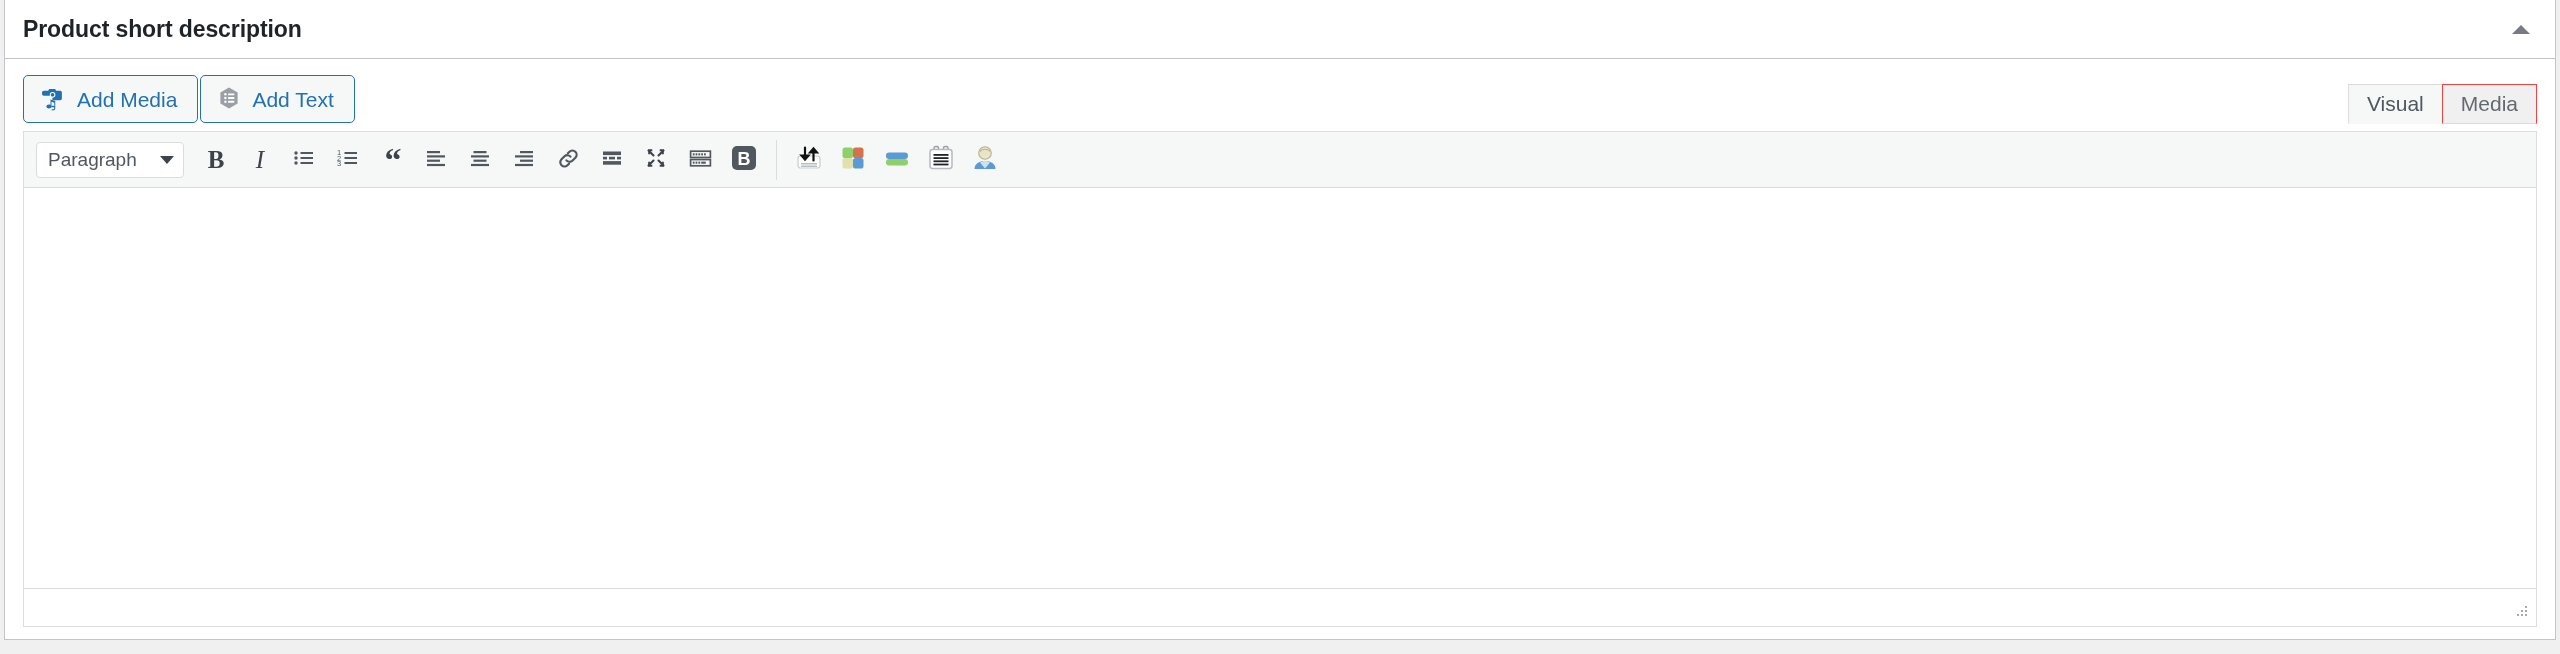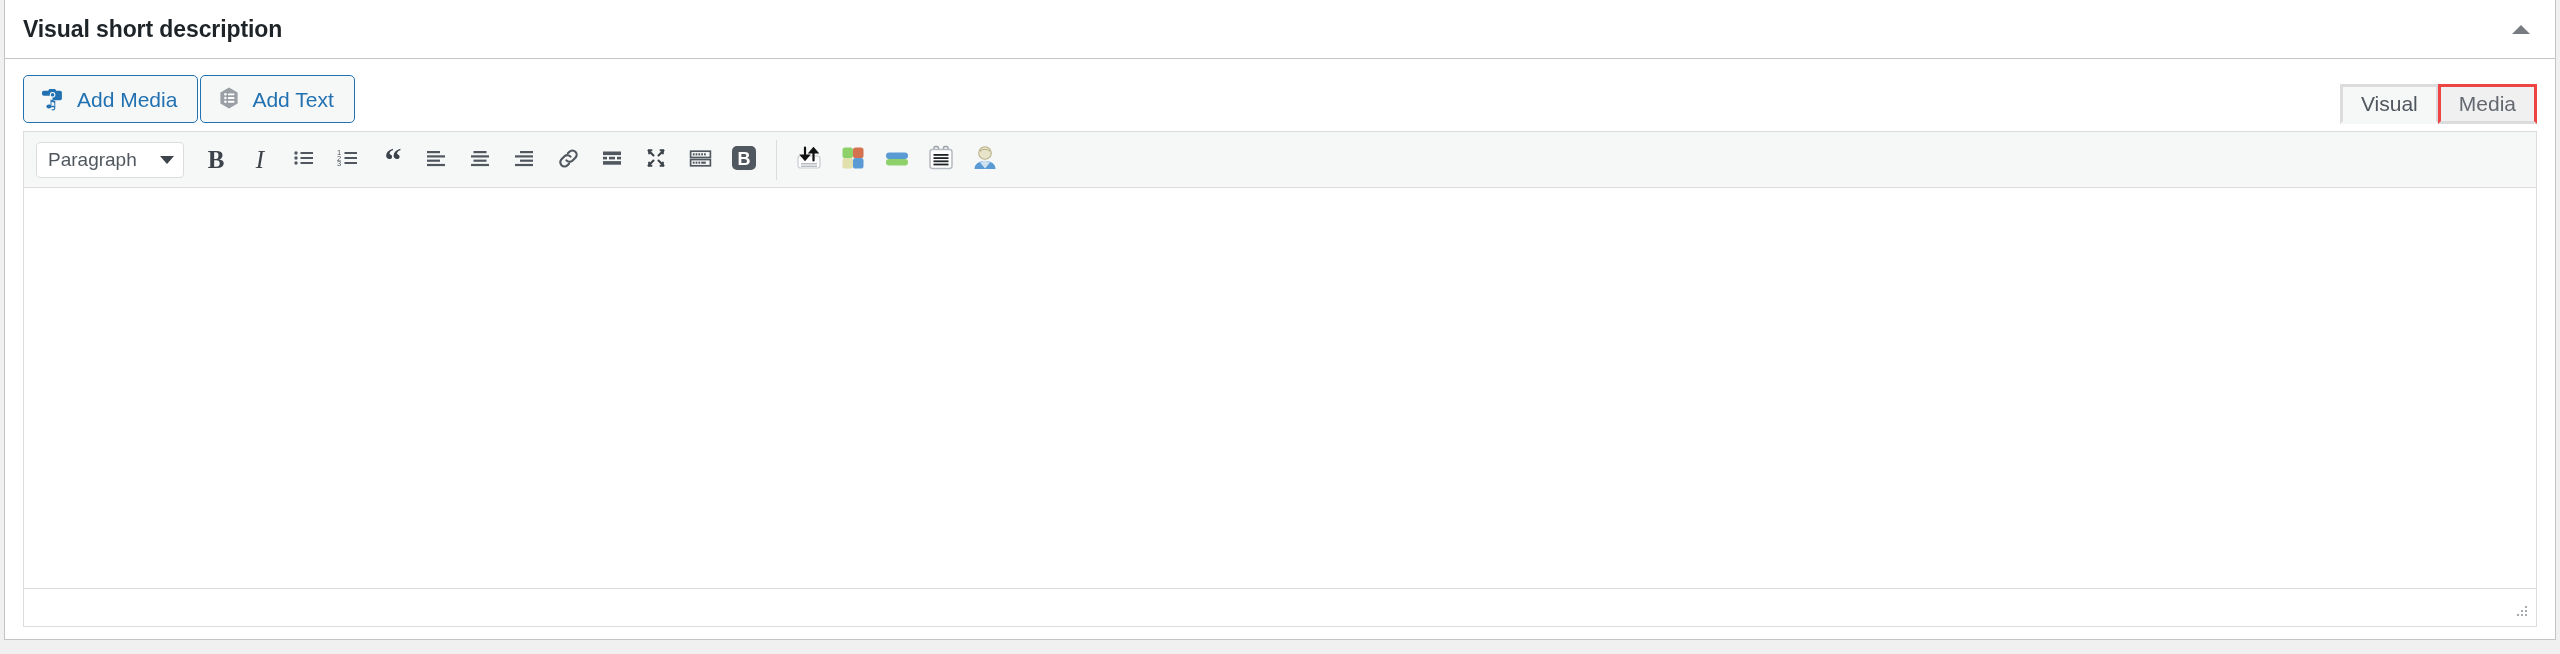--- a/index.html
+++ b/index.html
@@ -102,21 +102,21 @@
     z-index: 3;
   }
   .tab {
     height: 40px;
     min-width: 90px;
     padding: 0 18px;
     display: flex; align-items: center; 
     font-size: 21px;
     color: #646970;
     background: #f0f0f1;
-    border: 3px solid #ef4444;
+    border: 1px solid #ef4444;
     border-bottom-color: #dcdcde;
     cursor: pointer;
     margin-left: -1px;
     font-family: "Liberation Sans", sans-serif;
   }
   .tab.active {
     background: #f6f7f7;
     color: #50575e;
     border-color: #dcdcde;
     border-bottom-color: #f6f7f7;
@@ -198,21 +198,21 @@
   }
 </style>
 </head>
 <body>
 
 <div id="root">
 
   <div class="postbox">
 
     <div class="panel-head">
-      <h2 class="panel-title">Visual short description</h2>
+      <h2 class="panel-title">Product short description</h2>
       <button class="toggle-btn">
         <span class="tri-up"></span>
       </button>
     </div>
 
     <div class="editor-wrap">
 
       <div class="media-row">
 
         <button class="btn">

